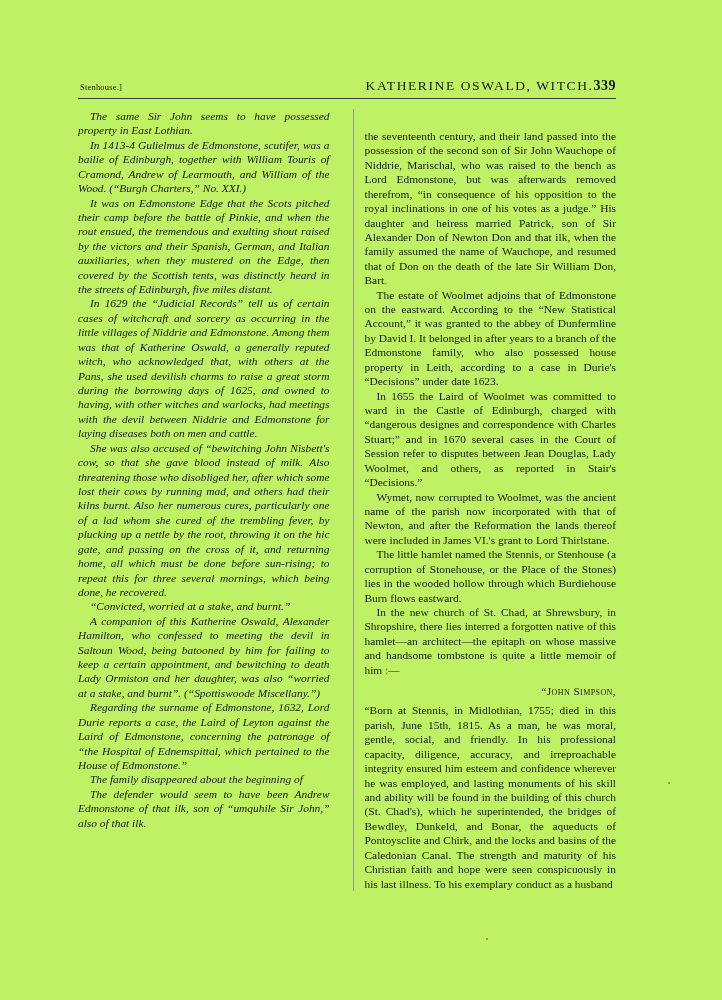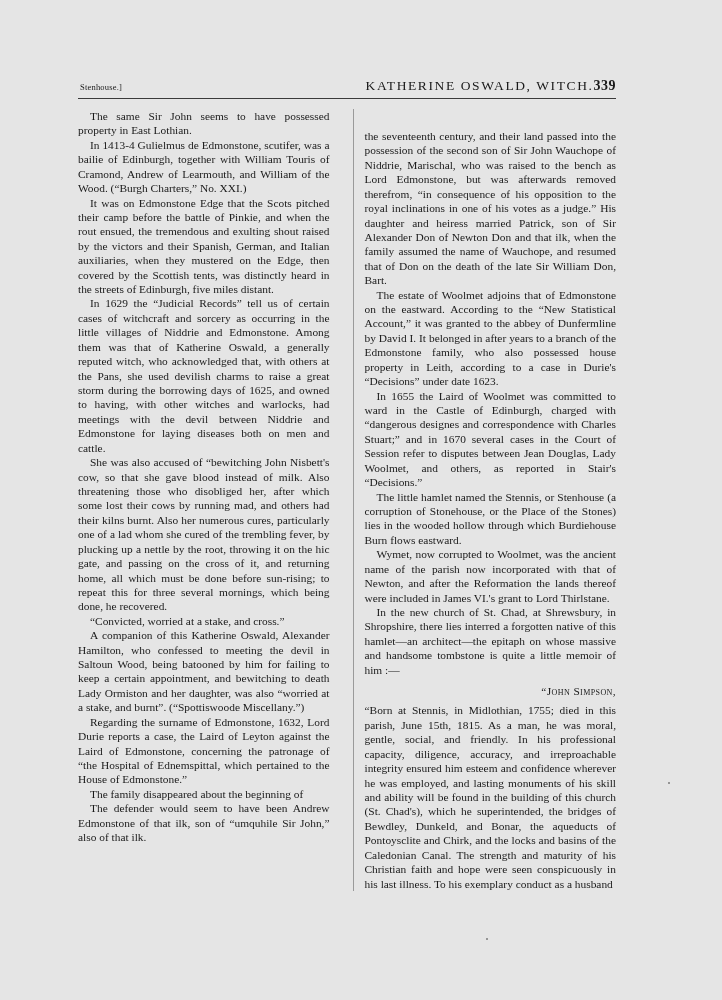--- a/index.html
+++ b/index.html
@@ -13,21 +13,21 @@
     font-family: "Liberation Serif", serif;
     color: #1a1a1a;
     position: relative;
     overflow: hidden;
   }
   .page {
     position: absolute;
     left: 0; top: 0;
     width: 722px;
     height: 1000px;
-    background: #e5e5e5;
+    background: #bef264;
   }
   .content {
     position: absolute;
     left: 78px;
     top: 78px;
     width: 538px;
   }
   .running-head {
     display: flex;
     align-items: baseline;
@@ -65,20 +65,21 @@
     width: 258px;
     font-size: 11.4px;
     line-height: 1.265;
     text-align: justify;
     text-justify: inter-word;
     hyphens: manual;
   }
   .col.left {
     padding-right: 23px;
     border-right: 1px solid #9a9a9a;
+    font-style: italic;
   }
   .col.right {
     padding-left: 11px;
     margin-top: 20px;
   }
   p {
     margin: 0;
     text-indent: 12px;
   }
   p.noindent {
@@ -124,33 +125,33 @@
     </div>
 
     <div class="columns">
 
       <div class="col left">
         <p>The same Sir John seems to have possessed property in East Lothian.</p>
         <p>In 1413-4 Gulielmus de Edmonstone, scutifer, was a bailie of Edinburgh, together with William Touris of Cramond, Andrew of Learmouth, and William of the Wood. (“Burgh Charters,” No. XXI.)</p>
         <p>It was on Edmonstone Edge that the Scots pitched their camp before the battle of Pinkie, and when the rout ensued, the tremendous and exulting shout raised by the victors and their Spanish, German, and Italian auxiliaries, when they mustered on the Edge, then covered by the Scottish tents, was distinctly heard in the streets of Edinburgh, five miles distant.</p>
         <p>In 1629 the “Judicial Records” tell us of certain cases of witchcraft and sorcery as occurring in the little villages of Niddrie and Edmonstone. Among them was that of Katherine Oswald, a generally reputed witch, who acknowledged that, with others at the Pans, she used devilish charms to raise a great storm during the borrowing days of 1625, and owned to having, with other witches and warlocks, had meetings with the devil between Niddrie and Edmonstone for laying diseases both on men and cattle.</p>
         <p>She was also accused of “bewitching John Nisbett's cow, so that she gave blood instead of milk. Also threatening those who disobliged her, after which some lost their cows by running mad, and others had their kilns burnt. Also her numerous cures, particularly one of a lad whom she cured of the trembling fever, by plucking up a nettle by the root, throwing it on the hic gate, and passing on the cross of it, and returning home, all which must be done before sun-rising; to repeat this for three several mornings, which being done, he recovered.</p>
-        <p>“Convicted, worried at a stake, and cross.”</p>
+        <p>“Convicted, worried at a stake, and burnt.”</p>
         <p>A companion of this Katherine Oswald, Alexander Hamilton, who confessed to meeting the devil in Saltoun Wood, being batooned by him for failing to keep a certain appointment, and bewitching to death Lady Ormiston and her daughter, was also “worried at a stake, and burnt”. (“Spottiswoode Miscellany.”)</p>
         <p>Regarding the surname of Edmonstone, 1632, Lord Durie reports a case, the Laird of Leyton against the Laird of Edmonstone, concerning the patronage of “the Hospital of Ednemspittal, which pertained to the House of Edmonstone.”</p>
         <p>The family disappeared about the beginning of</p>
         <p>The defender would seem to have been Andrew Edmonstone of that ilk, son of “umquhile Sir John,” also of that ilk.</p>
       </div>
 
       <div class="col right">
         <p class="noindent">the seventeenth century, and their land passed into the possession of the second son of Sir John Wauchope of Niddrie, Marischal, who was raised to the bench as Lord Edmonstone, but was afterwards removed therefrom, “in consequence of his opposition to the royal inclinations in one of his votes as a judge.” His daughter and heiress married Patrick, son of Sir Alexander Don of Newton Don and that ilk, when the family assumed the name of Wauchope, and resumed that of Don on the death of the late Sir William Don, Bart.</p>
         <p>The estate of Woolmet adjoins that of Edmonstone on the eastward. According to the “New Statistical Account,” it was granted to the abbey of Dunfermline by David I. It belonged in after years to a branch of the Edmonstone family, who also possessed house property in Leith, according to a case in Durie's “Decisions” under date 1623.</p>
         <p>In 1655 the Laird of Woolmet was committed to ward in the Castle of Edinburgh, charged with “dangerous designes and correspondence with Charles Stuart;” and in 1670 several cases in the Court of Session refer to disputes between Jean Douglas, Lady Woolmet, and others, as reported in Stair's “Decisions.”</p>
+        <p>Wymet, now corrupted to Woolmet, was the ancient name of the parish now incorporated with that of Newton, and after the Reformation the lands thereof were included in James VI.'s grant to Lord Thirlstane.</p>
         <p>The little hamlet named the Stennis, or Stenhouse (a corruption of Stonehouse, or the Place of the Stones) lies in the wooded hollow through which Burdiehouse Burn flows eastward.</p>
-        <p>Wymet, now corrupted to Woolmet, was the ancient name of the parish now incorporated with that of Newton, and after the Reformation the lands thereof were included in James VI.'s grant to Lord Thirlstane.</p>
         <p>In the new church of St. Chad, at Shrewsbury, in Shropshire, there lies interred a forgotten native of this hamlet—an architect—the epitaph on whose massive and handsome tombstone is quite a little memoir of him :—</p>
         <p class="centered smallcaps">“John Simpson,</p>
         <p class="noindent">“Born at Stennis, in Midlothian, 1755; died in this parish, June 15th, 1815. As a man, he was moral, gentle, social, and friendly. In his professional capacity, diligence, accuracy, and irreproachable integrity ensured him esteem and confidence wherever he was employed, and lasting monuments of his skill and ability will be found in the building of this church (St. Chad's), which he superintended, the bridges of Bewdley, Dunkeld, and Bonar, the aqueducts of Pontoysclite and Chirk, and the locks and basins of the Caledonian Canal. The strength and maturity of his Christian faith and hope were seen conspicuously in his last illness. To his exemplary conduct as a husband</p>
       </div>
 
     </div>
   </div>
 
   <div class="dot-left"></div>
   <div class="dot-right"></div>

